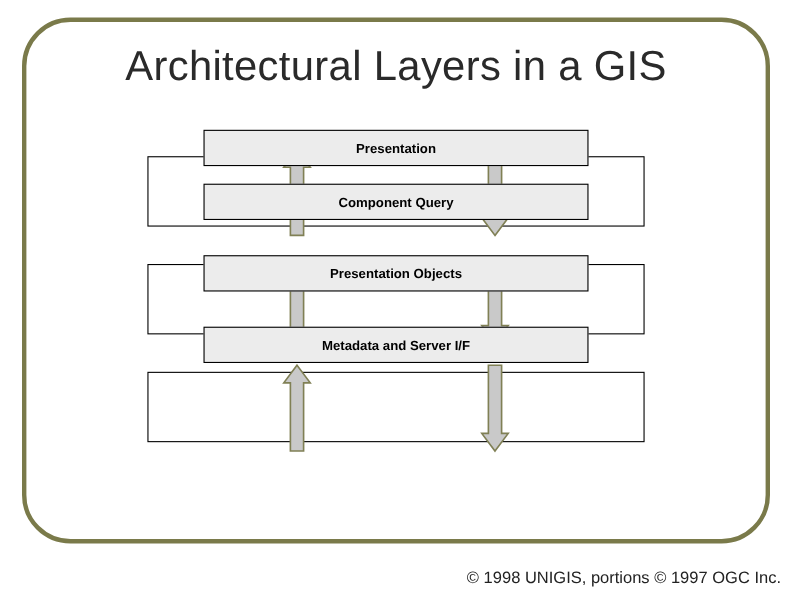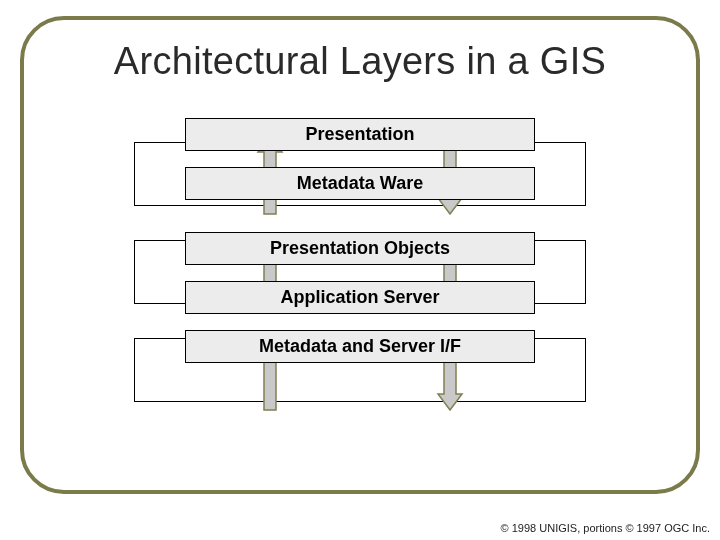--- a/index.html
+++ b/index.html
@@ -33,21 +33,21 @@
   }
   .layer-box {
     width: 350px;
     height: 33px;
     margin: 0 auto;
     background: #ececec;
     border: 1px solid #000;
     display: flex;
     align-items: center;
     justify-content: center;
-    font-size: 18px;
+    font-size: 12px;
     font-weight: 700;
     color: #000;
     z-index: 3;
     position: relative;
   }
   .conn-band {
     width: 350px;
     height: 16px;
     margin: 0 auto;
     position: relative;
@@ -70,21 +70,21 @@
     z-index: 1;
   }
   
   .bd1 { top: 24px; height: 64px; }
   .bd2 { top: 122px; height: 64px; }
   .bd3 { top: 220px; height: 64px; }
 
   .footer {
     position: absolute;
     right: 10px; bottom: 6px;
-    font-size: 11px;
+    font-size: 15px;
     color: #222;
     text-align: right;
   }
 
   
   .arrows-layer {
     position: absolute;
     left: 0; top: 0;
     width: 420px;
     z-index: 2;
@@ -119,25 +119,24 @@
 
     <use href="#up-arrow" x="120" y="116"></use>
     <use href="#down-arrow" x="300" y="116"></use>
 
     <use href="#up-arrow" x="120" y="214"></use>
     <use href="#down-arrow" x="300" y="214"></use>
   </svg>
 
   <div class="layer-box">Presentation</div>
   <div class="conn-band"></div>
-  <div class="layer-box">Metadata Ware</div>
+  <div class="layer-box">Component Query</div>
   <div class="conn-band"></div>
   <div class="conn-band"></div>
   <div class="layer-box">Presentation Objects</div>
   <div class="conn-band"></div>
-  <div class="layer-box">Application Server</div>
   <div class="conn-band"></div>
   <div class="layer-box">Metadata and Server I/F</div>
   <div class="conn-band"></div>
 
 </div>
 
 <div class="footer">© 1998 UNIGIS, portions © 1997 OGC Inc.</div>
 
 </body></html>

